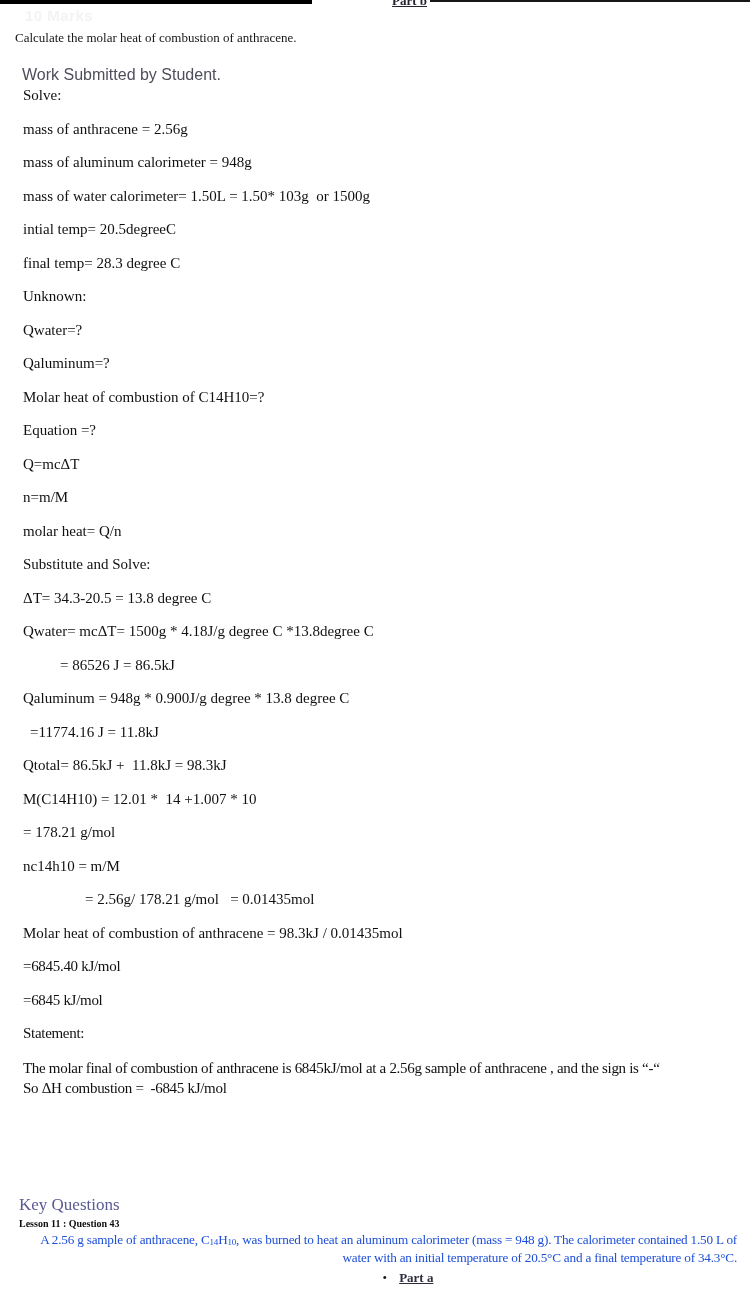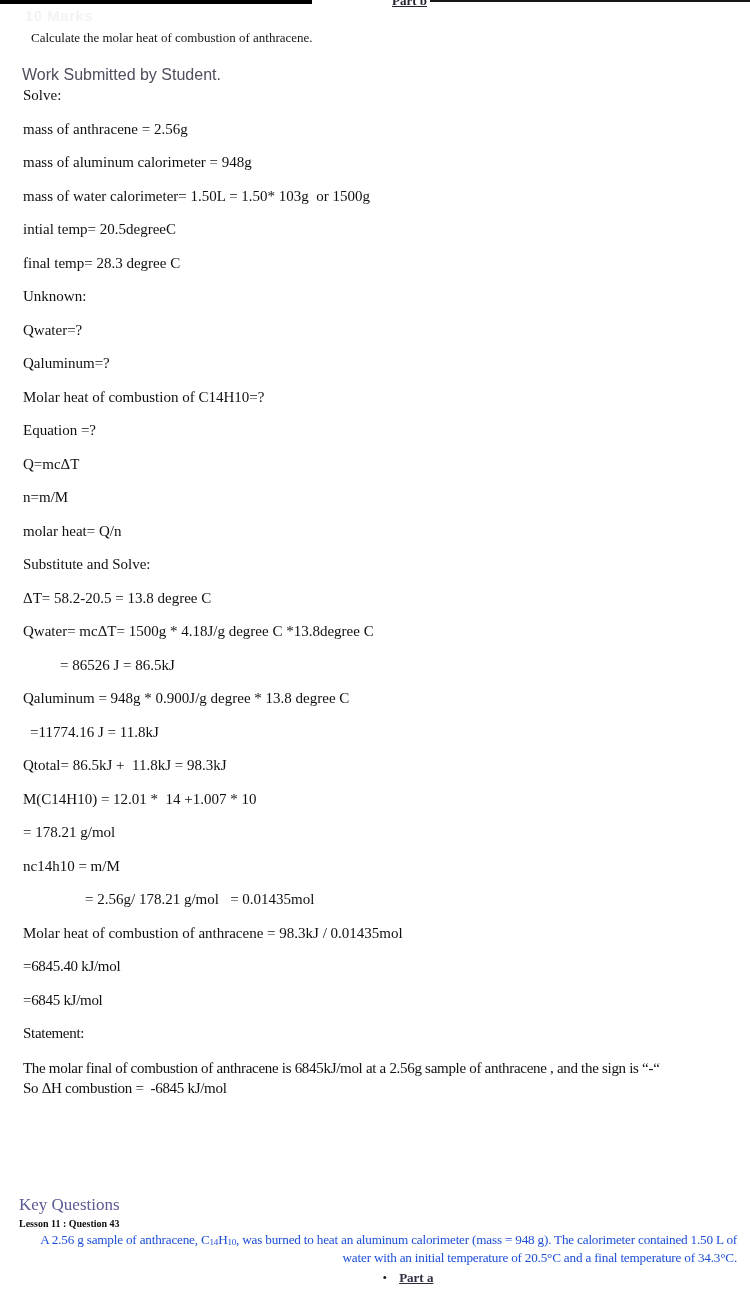--- a/index.html
+++ b/index.html
@@ -17,21 +17,21 @@
   .cutoff-link-clip a {
     position:absolute; bottom:-1px; left:0; white-space:nowrap;
     font-size:13px; font-weight:bold; text-decoration:underline; color:#23232f;
   }
   .watermark {
     position:absolute; top:7px; left:25px;
     font-family:"Liberation Sans",sans-serif; font-weight:bold;
     font-size:15px; color:#f3f3f3; letter-spacing:.5px;
   }
   .prompt {
-    position:absolute; top:30px; left:31px;
+    position:absolute; top:30px; left:15px;
     font-size:13px; color:#161616; white-space:pre-wrap;
   }
   .work-header {
     position:absolute; top:66px; left:22px;
     font-family:"Liberation Sans",sans-serif; font-size:16px; color:#4e4e5c;
   }
   .work {
     position:absolute; top:86px; left:23px; width:712px;
   }
   .work-line {
@@ -90,21 +90,21 @@
     <div class="work-line">final temp= 28.3 degree C</div>
     <div class="work-line">Unknown:</div>
     <div class="work-line">Qwater=?</div>
     <div class="work-line">Qaluminum=?</div>
     <div class="work-line">Molar heat of combustion of C14H10=?</div>
     <div class="work-line">Equation =?</div>
     <div class="work-line">Q=mcΔT</div>
     <div class="work-line">n=m/M</div>
     <div class="work-line">molar heat= Q/n</div>
     <div class="work-line">Substitute and Solve:</div>
-    <div class="work-line">ΔT= 58.2-20.5 = 13.8 degree C</div>
+    <div class="work-line">ΔT= 34.3-20.5 = 13.8 degree C</div>
     <div class="work-line">Qwater= mcΔT= 1500g * 4.18J/g degree C *13.8degree C</div>
     <div class="work-line indent-md">= 86526 J = 86.5kJ</div>
     <div class="work-line">Qaluminum = 948g * 0.900J/g degree * 13.8 degree C</div>
     <div class="work-line indent-sm">=11774.16 J = 11.8kJ</div>
     <div class="work-line">Qtotal= 86.5kJ +  11.8kJ = 98.3kJ</div>
     <div class="work-line">M(C14H10) = 12.01 *  14 +1.007 * 10</div>
     <div class="work-line">= 178.21 g/mol</div>
     <div class="work-line">nc14h10 = m/M</div>
     <div class="work-line indent-lg">= 2.56g/ 178.21 g/mol   = 0.01435mol</div>
     <div class="work-line">Molar heat of combustion of anthracene = 98.3kJ / 0.01435mol</div>

